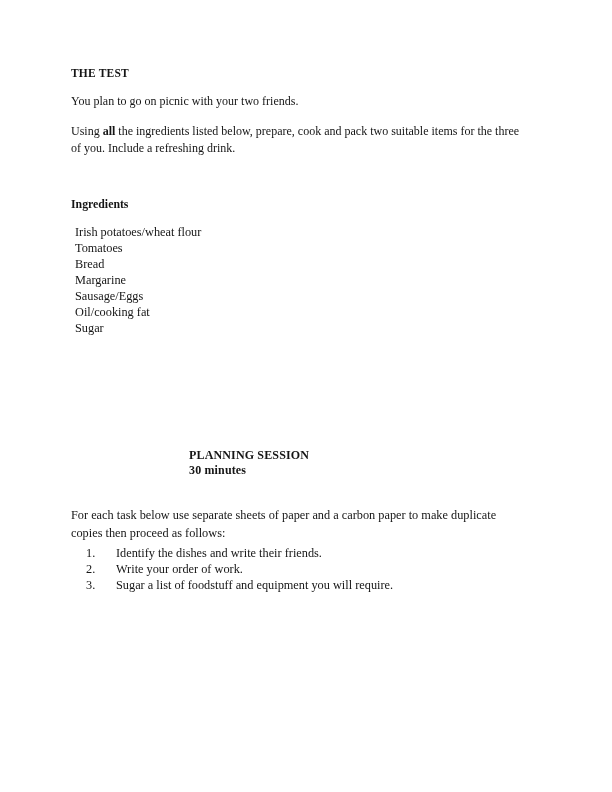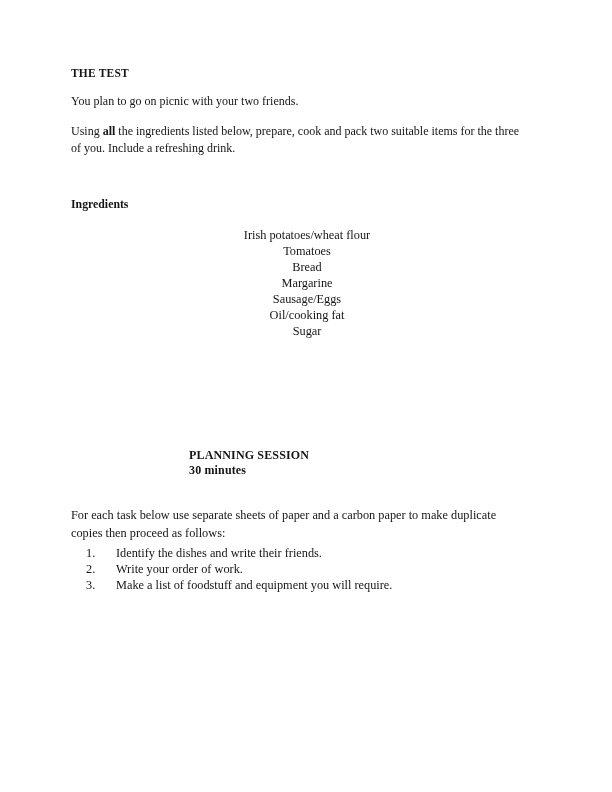--- a/index.html
+++ b/index.html
@@ -51,23 +51,22 @@
 
   .ingredients-heading {
     font-size: 11.8px;
     font-weight: bold;
     margin: 0 0 13px 0;
     line-height: 14px;
   }
 
   .ingredient-list {
     list-style: none;
-    margin: 16px;
+    margin: 4px;
     padding: 0;
-    text-align: center;
   }
   .ingredient-list li {
     font-size: 12.3px;
     line-height: 16.1px;
     white-space: nowrap;
   }
 
   .planning-block {
     position: absolute;
     left: 118px;
@@ -154,18 +153,18 @@
       <li>
         <span class="task-num">1.</span>
         <span class="task-text">Identify the dishes and write their friends.</span>
       </li>
       <li>
         <span class="task-num">2.</span>
         <span class="task-text">Write your order of work.</span>
       </li>
       <li>
         <span class="task-num">3.</span>
-        <span class="task-text">Make a list of foodstuff and equipment you will require.</span>
+        <span class="task-text">Sugar a list of foodstuff and equipment you will require.</span>
       </li>
     </ol>
 
   </div>
 </div>
 
 </body></html>

